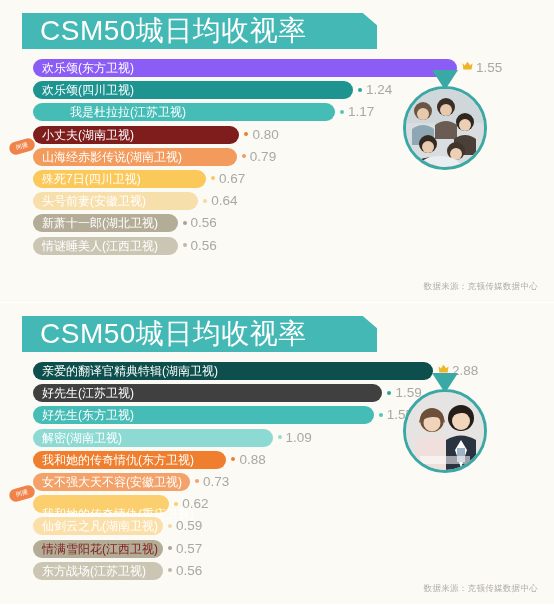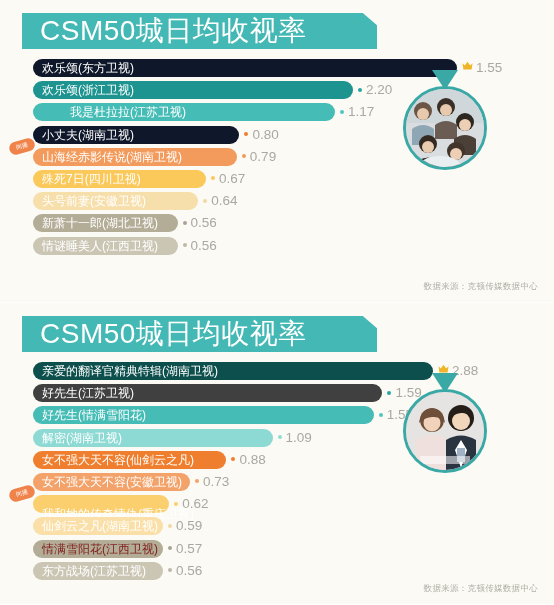--- a/index.html
+++ b/index.html
@@ -147,41 +147,41 @@
 </head>
 <body>
 
 <div id="root">
     <div class="panel">
       <div class="banner">
         <div class="banner-title">CSM50城日均收视率</div>
       </div>
       <div class="rows">
         <div class="row">
-          <div class="bar" style="background: #0f172a; width: 424px;">
+          <div class="bar" style="background: #8b5cf6; width: 424px;">
             <span class="bar-label" style="color: rgb(255, 255, 255);">欢乐颂(东方卫视)</span>
           </div>
           <span class="val"><span class="crown"><svg width="11" height="10" viewBox="0 0 11 10">
                 <path d="M0.5 2.2 L2.8 4.4 L5.5 0.8 L8.2 4.4 L10.5 2.2 L9.6 8.4 L1.4 8.4 Z" fill="#f0b429"></path>
               </svg></span><span>1.55</span></span>
         </div>
         <div class="row">
           <div class="bar" style="background: rgb(29, 148, 144); width: 320px;">
-            <span class="bar-label" style="color: rgb(255, 255, 255);">欢乐颂(浙江卫视)</span>
-          </div>
-          <span class="val"><span class="dot" style="background:#2aa5a0"></span><span>2.20</span></span>
+            <span class="bar-label" style="color: rgb(255, 255, 255);">欢乐颂(四川卫视)</span>
+          </div>
+          <span class="val"><span class="dot" style="background:#2aa5a0"></span><span>1.24</span></span>
         </div>
         <div class="row">
           <div class="bar" style="background: rgb(69, 189, 182); width: 301.935px; padding-left: 28px;">
             <span class="bar-label" style="color: rgb(255, 255, 255);">我是杜拉拉(江苏卫视)</span>
           </div>
           <span class="val"><span class="dot" style="background:#52c5be"></span><span>1.17</span></span>
         </div>
         <div class="row">
-          <div class="bar" style="background: #0f172a; width: 206.452px;">
+          <div class="bar" style="background: #7f1d1d; width: 206.452px;">
             <span class="bar-label" style="color: rgb(255, 255, 255);">小丈夫(湖南卫视)</span>
           </div>
           <span class="val"><span class="dot" style="background:#ef7f2e"></span><span>0.80</span></span>
         </div>
         <div class="row">
           <div class="bar" style="background: rgb(243, 155, 92); width: 203.871px;">
             <span class="bar-label" style="color: rgb(255, 255, 255);">山海经赤影传说(湖南卫视)</span>
           </div>
           <span class="val"><span class="dot" style="background:#f39b5c"></span><span>0.79</span></span>
           <div class="badge">同播</div>
@@ -250,33 +250,33 @@
               </svg></span><span>2.88</span></span>
         </div>
         <div class="row">
           <div class="bar" style="background: #404040; width: 349.451px;">
             <span class="bar-label" style="color: rgb(255, 255, 255);">好先生(江苏卫视)</span>
           </div>
           <span class="val"><span class="dot" style="background:#2aa5a0"></span><span>1.59</span></span>
         </div>
         <div class="row">
           <div class="bar" style="background: rgb(69, 189, 182); width: 340.659px;">
-            <span class="bar-label" style="color: rgb(255, 255, 255);">好先生(情满雪阳花)</span>
+            <span class="bar-label" style="color: rgb(255, 255, 255);">好先生(东方卫视)</span>
           </div>
           <span class="val"><span class="dot" style="background:#52c5be"></span><span>1.55</span></span>
         </div>
         <div class="row">
           <div class="bar" style="background: rgb(141, 218, 212); width: 239.56px;">
             <span class="bar-label" style="color: rgb(255, 255, 255);">解密(湖南卫视)</span>
           </div>
           <span class="val"><span class="dot" style="background:#8fdcd6"></span><span>1.09</span></span>
         </div>
         <div class="row">
           <div class="bar" style="background: rgb(239, 127, 46); width: 193.407px;">
-            <span class="bar-label" style="color: rgb(255, 255, 255);">女不强大天不容(仙剑云之凡)</span>
+            <span class="bar-label" style="color: rgb(255, 255, 255);">我和她的传奇情仇(东方卫视)</span>
           </div>
           <span class="val"><span class="dot" style="background:#ef7f2e"></span><span>0.88</span></span>
         </div>
         <div class="row">
           <div class="bar" style="background: rgb(243, 162, 105); width: 157px;">
             <span class="bar-label" style="color: rgb(255, 255, 255);">女不强大天不容(安徽卫视)</span>
           </div>
           <span class="val"><span class="dot" style="background:#f3a269"></span><span>0.73</span></span>
         </div>
         <div class="row">

